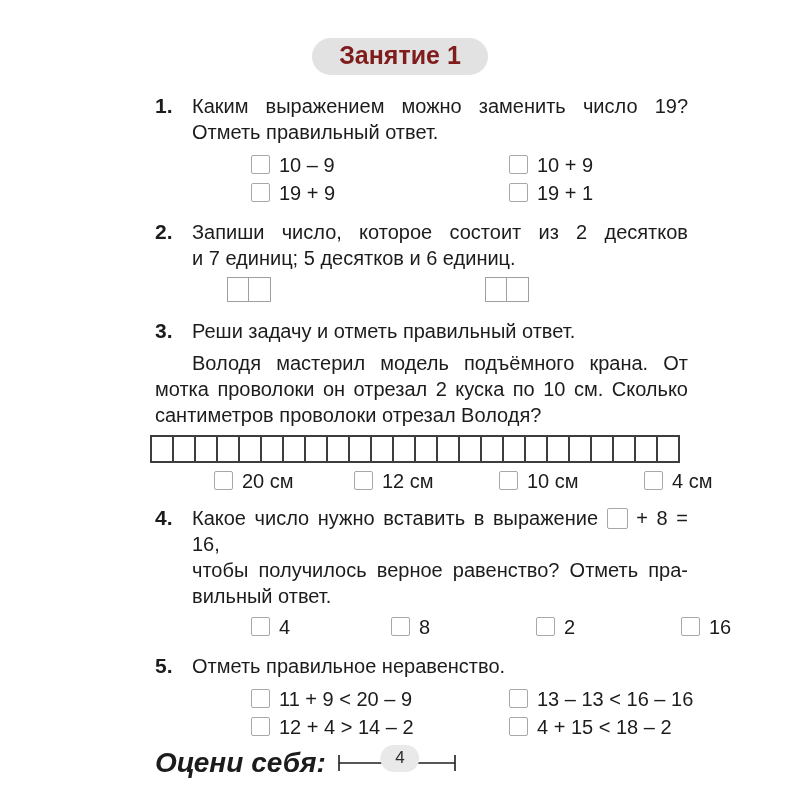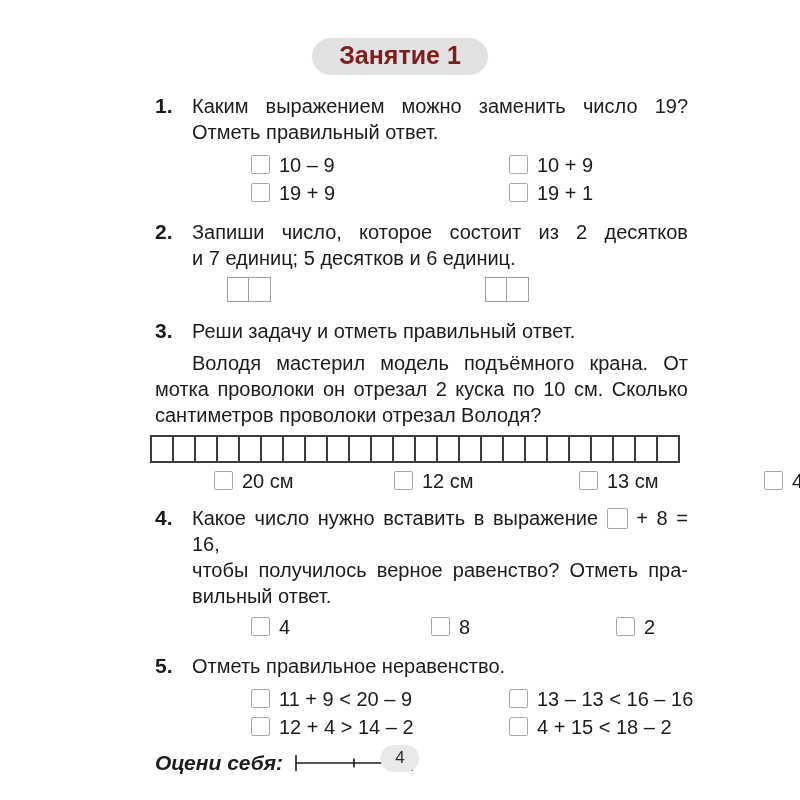--- a/index.html
+++ b/index.html
@@ -21,21 +21,21 @@
   .qnum { position:absolute; left:0; top:0; font-weight:bold; font-size:21px; }
 
   .jl { display:block; text-align:justify; text-align-last:justify; text-justify:inter-word; }
   .ll { display:block; }
 
   .story { margin-top:6px; }
   .story .jl:first-child { padding-left:37px; }
 
   
   .opts2 { display:grid; grid-template-columns:258px 1fr; row-gap:1px; margin:6px 0 0 35px; }
-  .opts4 { display:grid; grid-template-columns:140px 145px 145px 1fr; margin:4px 0 0 35px;gap:40px; }
+  .opts4 { display:grid; grid-template-columns:140px 145px 145px 1fr; margin:4px 0 0 35px; }
   .opt { display:flex; align-items:center; height:27px;padding-left:24px; }
   .cb {
     width:19px; height:19px; border:1.5px solid #a8a8a8; border-radius:2px;
     background:#fff; flex:none; margin-right:9px; box-sizing:border-box;
   }
   .olabel { white-space:nowrap; }
 
   
   .boxrow { display:flex; margin:6px 0 0 35px; height:26px; }
   .pair { display:flex; }
@@ -47,21 +47,21 @@
   .ruler { display:flex; margin:7px 0 0 -5px; width:528px; border-left:2px solid #3d3d3d; }
   .rcell { flex:1; height:24px; border:2px solid #3d3d3d; border-left:none; background:#fff; box-sizing:content-box; }
 
   
   .ibox {
     display:inline-block; width:21px; height:21px; border:1.5px solid #a8a8a8;
     border-radius:2px; vertical-align:-4px; background:#fff; box-sizing:border-box;
   }
 
   .footer-row { display:flex; align-items:center; margin-top:10px; }
-  .footer-label { font-style:italic; font-weight:bold; font-size:21px; }
+  .footer-label { font-style:italic; font-weight:bold; font-size:28px; }
   .scale { margin-left:12px; }
 
   .page-pill {
     position:absolute; top:745px; left:50%; transform:translateX(-50%);
     background:#e9e9e9; border-radius:14px; padding:2px 15px 4px;
     font-size:17px; line-height:21px; color:#2a2a2a;
   }
 
   
   #q1 { margin-top:18px; }
@@ -162,21 +162,21 @@
       <div class="opt">
         <span class="cb"></span>
         <span class="olabel">20 см</span>
       </div>
       <div class="opt">
         <span class="cb"></span>
         <span class="olabel">12 см</span>
       </div>
       <div class="opt">
         <span class="cb"></span>
-        <span class="olabel">13 см</span>
+        <span class="olabel">10 см</span>
       </div>
       <div class="opt">
         <span class="cb"></span>
         <span class="olabel">4 см</span>
       </div>
     </div>
 
     <div class="q" id="q4">
       <span class="qnum">4.</span>
       <div class="qtext">

